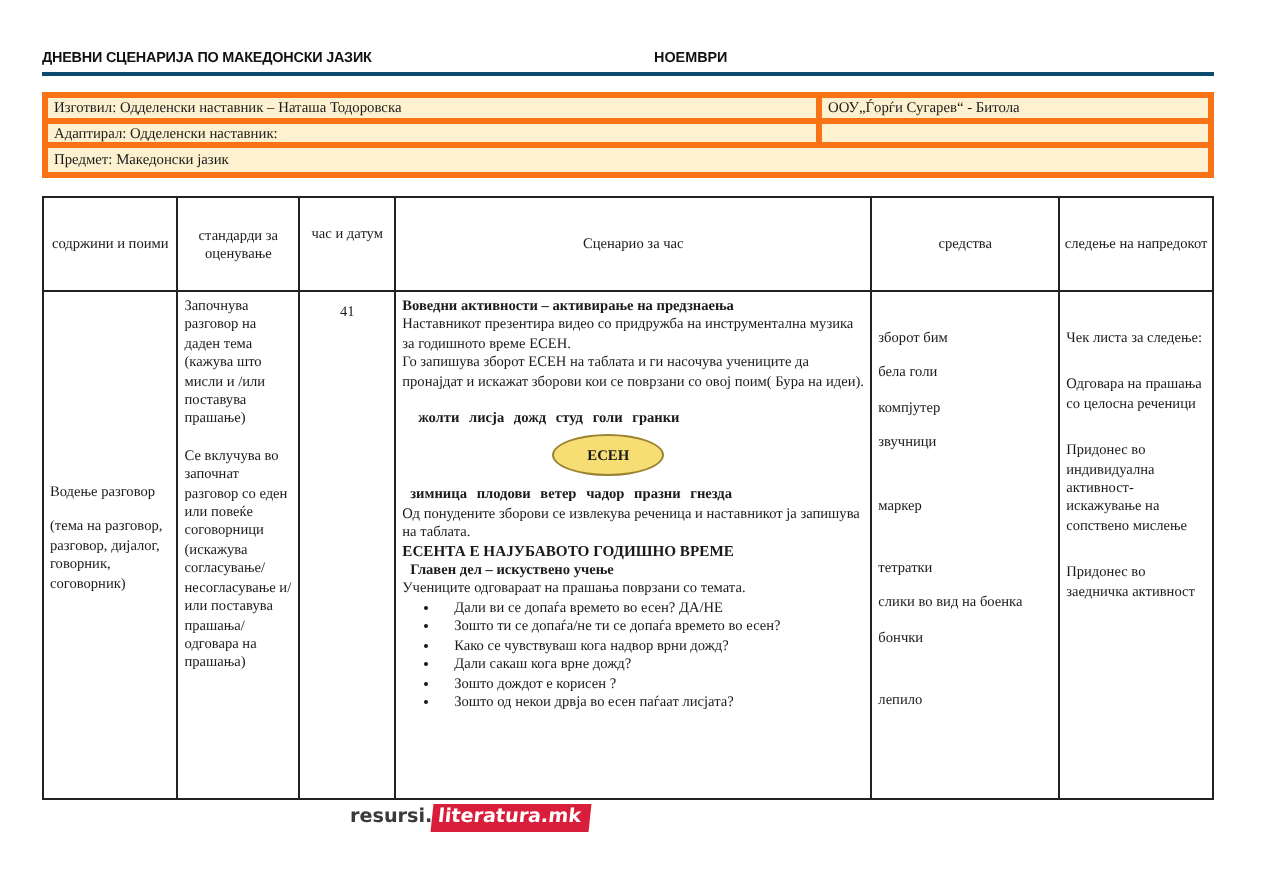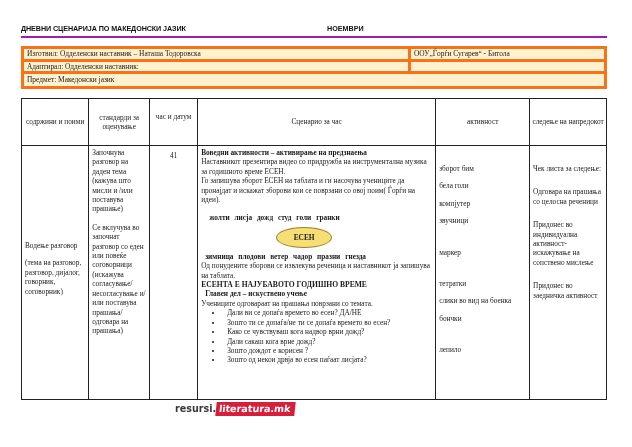--- a/index.html
+++ b/index.html
@@ -1,18 +1,18 @@
 <!DOCTYPE html>
 <html><head>
 <meta charset="utf-8">
 <style>
   html, body { margin: 0; padding: 0; background: #ffffff; }
   body { width: 632px; height: 447px; position: relative; overflow: hidden; font-family: "Liberation Serif", serif; color: #1a1a1a; }
 
-  .doc-header { position: absolute; left: 21px; top: 24px; width: 586px; height: 12px; border-bottom: 2px solid #a21caf; }
+  .doc-header { position: absolute; left: 21px; top: 24px; width: 586px; height: 12px; border-bottom: 2px solid #0c4a6e; }
   .doc-header .title { position: absolute; left: 0; top: 0; font-family: "Liberation Sans", sans-serif; font-size: 7.2px; font-weight: bold; letter-spacing: -0.1px; color: #111; }
   .doc-header .month { position: absolute; left: 306px; top: 0; font-family: "Liberation Sans", sans-serif; font-size: 7.2px; font-weight: bold; color: #111; text-align: right; }
 
   .info { position: absolute; left: 21px; top: 46px; width: 586px; border-collapse: collapse; background: #fdf1cf; }
   .info td { border: 3px solid #f97316; font-size: 7.4px; padding: 0 3px; height: 9.5px; line-height: 9.5px; white-space: nowrap; }
   .info tr.tall td { height: 12px; line-height: 12px; }
 
   .main { position: absolute; left: 21px; top: 98px; width: 586px; border-collapse: collapse; table-layout: fixed; }
   .main th, .main td { border: 1px solid #222; vertical-align: top; font-size: 7.3px; line-height: 9.4px; }
   .main th { font-weight: normal; height: 33px; vertical-align: middle; text-align: center; padding: 0 2px; }
@@ -76,37 +76,37 @@
       <col class="c4">
       <col class="c5">
       <col class="c6">
   </colgroup>
   <tbody>
       <tr>
     <th>содржини и поими</th>
     <th>стандарди за оценување</th>
     <th style="vertical-align:top;padding-top:13px">час и датум</th>
     <th>Сценарио за час</th>
-    <th>активност</th>
+    <th>средства</th>
     <th>следење на напредокот</th>
   </tr>
   <tr style="height:254px">
     <td class="content-cell">
       <p>Водење разговор</p>
       <p>(тема на разговор, разговор, дијалог, говорник, соговорник)</p>
     </td>
     <td class="std">
       <p>Започнува разговор на даден тема (кажува што мисли и /или поставува прашање)</p>
       <p>Се вклучува во започнат разговор со еден или повеќе соговорници (искажува согласување/несогласување и/или поставува прашања/одговара на прашања)</p>
     </td>
     <td class="hour">41</td>
     <td class="scen">
       <b class="line">Воведни активности – активирање на предзнаења</b>
       <span class="line">Наставникот презентира видео со придружба на инструментална музика за годишното време ЕСЕН.</span>
-      <span class="line">Го запишува зборот ЕСЕН на таблата и ги насочува учениците да пронајдат и искажат зборови кои се поврзани со овој поим( Ѓорѓи на идеи).</span>
+      <span class="line">Го запишува зборот ЕСЕН на таблата и ги насочува учениците да пронајдат и искажат зборови кои се поврзани со овој поим( Бура на идеи).</span>
       <span class="words">жолти лисја   дожд   студ   голи гранки</span>
       <div class="ellipse-wrap">
         <div class="ellipse">ЕСЕН</div>
       </div>
       <span class="words2">зимница   плодови   ветер   чадор празни гнезда</span>
       <span class="line">Од понудените зборови се извлекува реченица и наставникот ја запишува на таблата.</span>
       <span class="caps">ЕСЕНТА Е НАЈУБАВОТО ГОДИШНО ВРЕМЕ</span>
       <span class="sub">Главен дел – искуствено учење</span>
       <span class="line">Учениците одговараат на  прашања поврзани со темата.</span>
       <ul>

